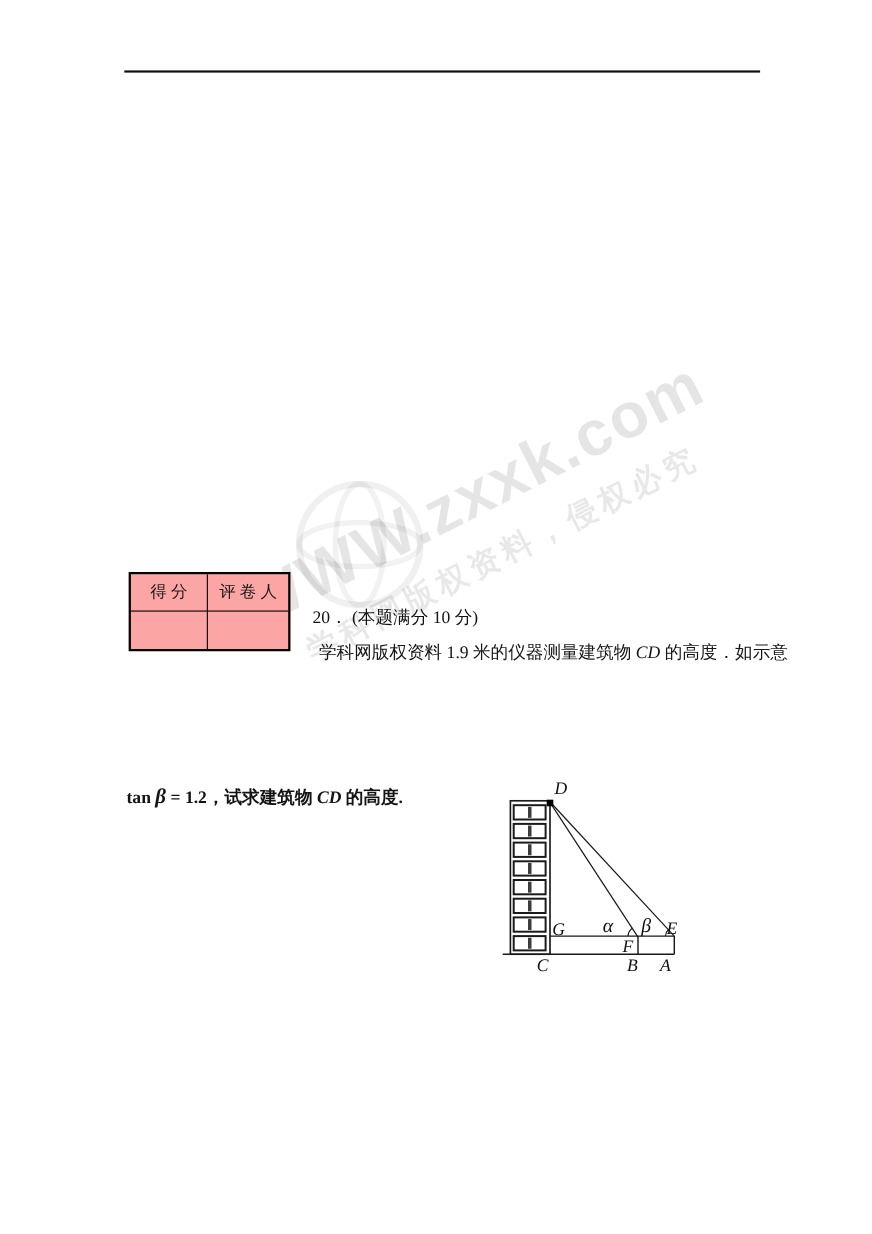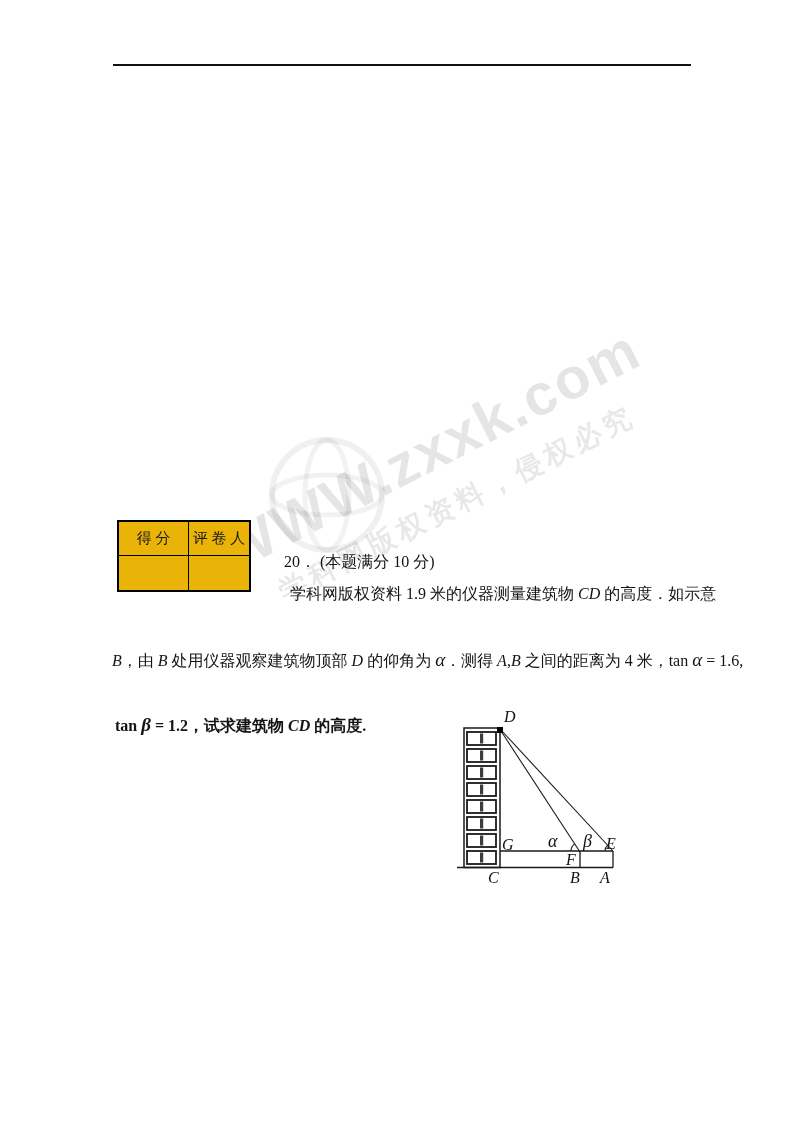--- a/index.html
+++ b/index.html
@@ -49,27 +49,27 @@
     position: absolute;
     left: 262px; top: 430px;
     width: 130px; height: 130px;
     pointer-events: none;
   }
 
   
   .score-table {
     position: absolute;
     left: 117px; top: 520px;
-    width: 134px; height: 72px;
+    width: 147px; height: 72px;
     border: 2px solid #000;
     display: grid;
     grid-template-columns: 70px 1fr;
     grid-template-rows: 34px 1fr;
     box-sizing: border-box;
-    background: #eab308;
+    background: #fca5a5;
   }
   .score-table .cell {
     display: flex; align-items: center; justify-content: center;
     font-size: 15px;
     border-right: 1.5px solid #000;
     border-bottom: 1.5px solid #000;
     box-sizing: border-box;
     white-space: nowrap;
   }
   .score-table .cell:nth-child(2n) { border-right: none; text-align: right; }
@@ -121,21 +121,20 @@
 
   <div class="score-table">
     <div class="cell">得 分</div>
     <div class="cell">评 卷 人</div>
     <div class="cell"></div>
     <div class="cell"></div>
   </div>
 
   <div class="tline" style="left:284px; top:551px;text-align:right;">20． (本题满分 10 分)</div>
   <div class="tline" style="left:290px; top:583px;"><span>学科网版权资料 </span><span>1.9</span><span> 米的仪器测量建筑物 </span><span class="var">CD</span><span> 的高度．如示意</span></div>
-  <div class="tline" style="left:112px; top:649px;"><span class="var">B</span><span>，由 </span><span class="var">B</span><span> 处用仪器观察建筑物顶部 </span><span class="var">D</span><span> 的仰角为 </span><span class="varbig">α</span><span>．测得 </span><span class="var">A</span><span>,</span><span class="var">B</span><span> 之间的距离为 4 米，tan </span><span class="varbig">α</span><span> = 1.6,</span></div>
   <div class="tline" style="left:115px; top:714px;font-weight:bold;"><span>tan </span><span class="varbig">β</span><span> = 1.2，试求建筑物 </span><span class="var">CD</span><span> 的高度.</span></div>
 
   <svg class="diagram-svg" viewBox="440 695 220 200">
 
     <rect class="geo" x="464" y="728" width="36" height="139.5" stroke-width="1.5"></rect>
 
     <g class="geo" stroke-width="1.8">
       <rect x="467" y="732" width="29" height="13"></rect>
       <rect x="467" y="749" width="29" height="13"></rect>
       <rect x="467" y="766" width="29" height="13"></rect>

